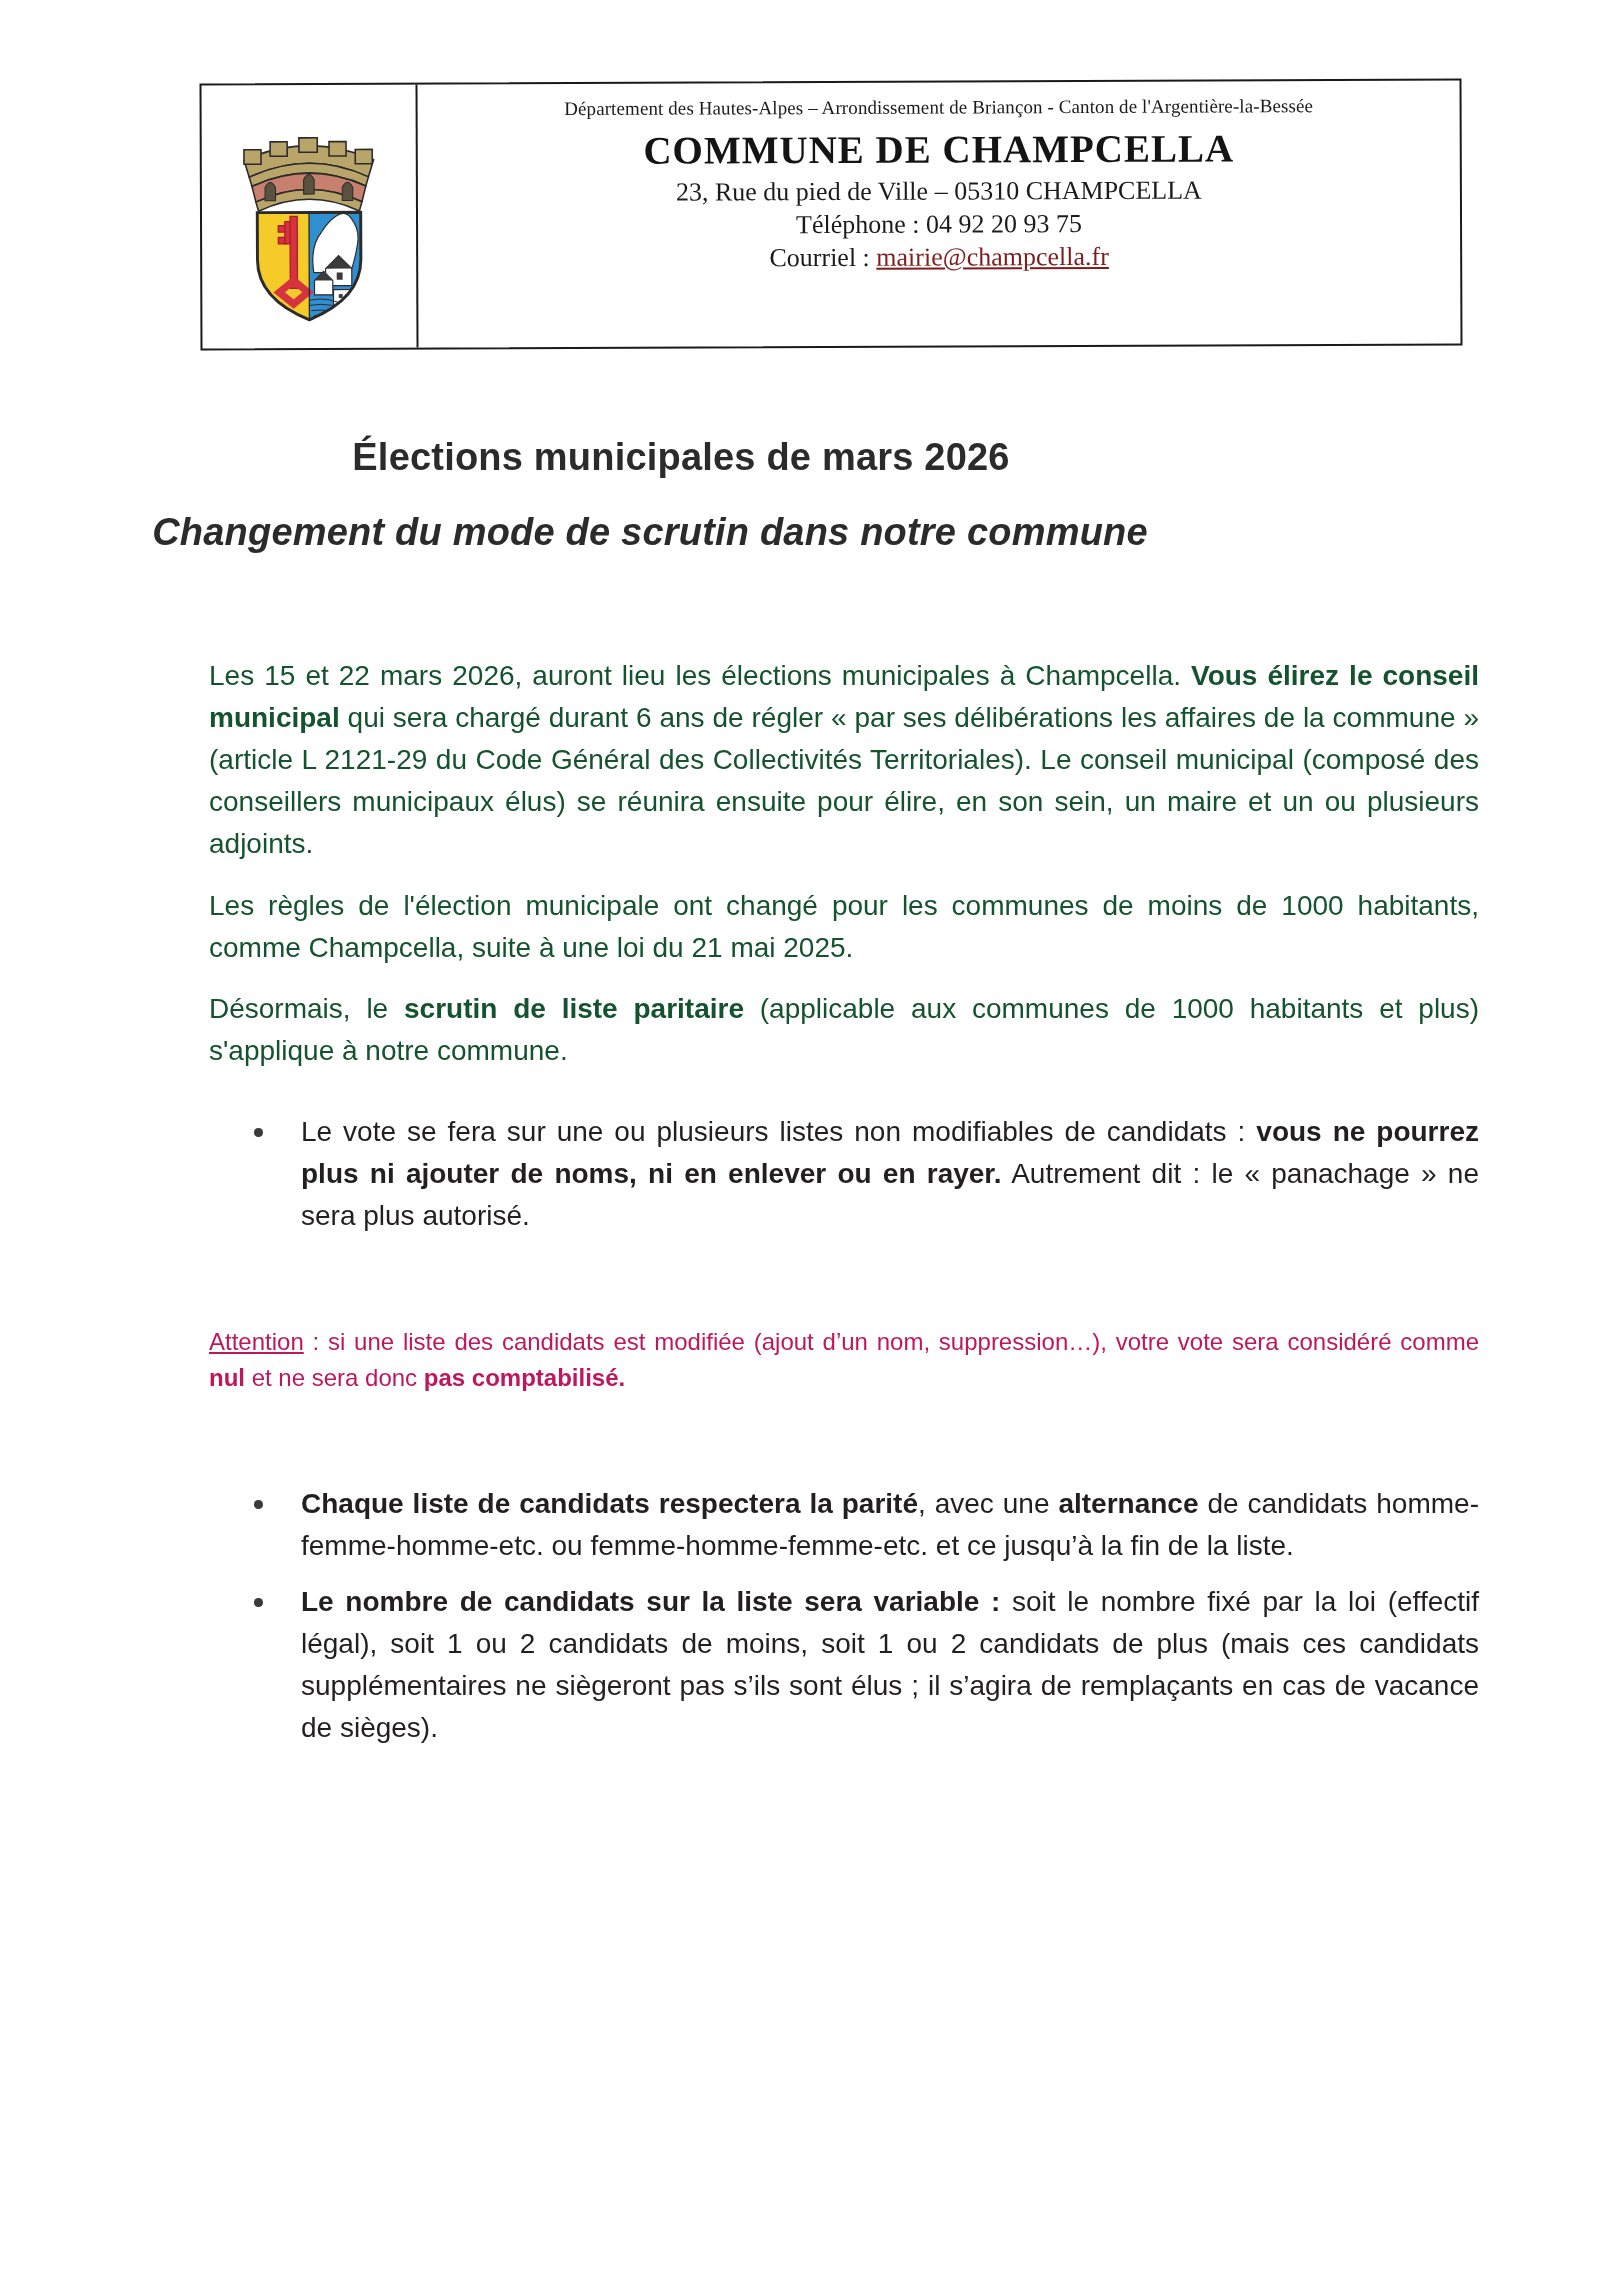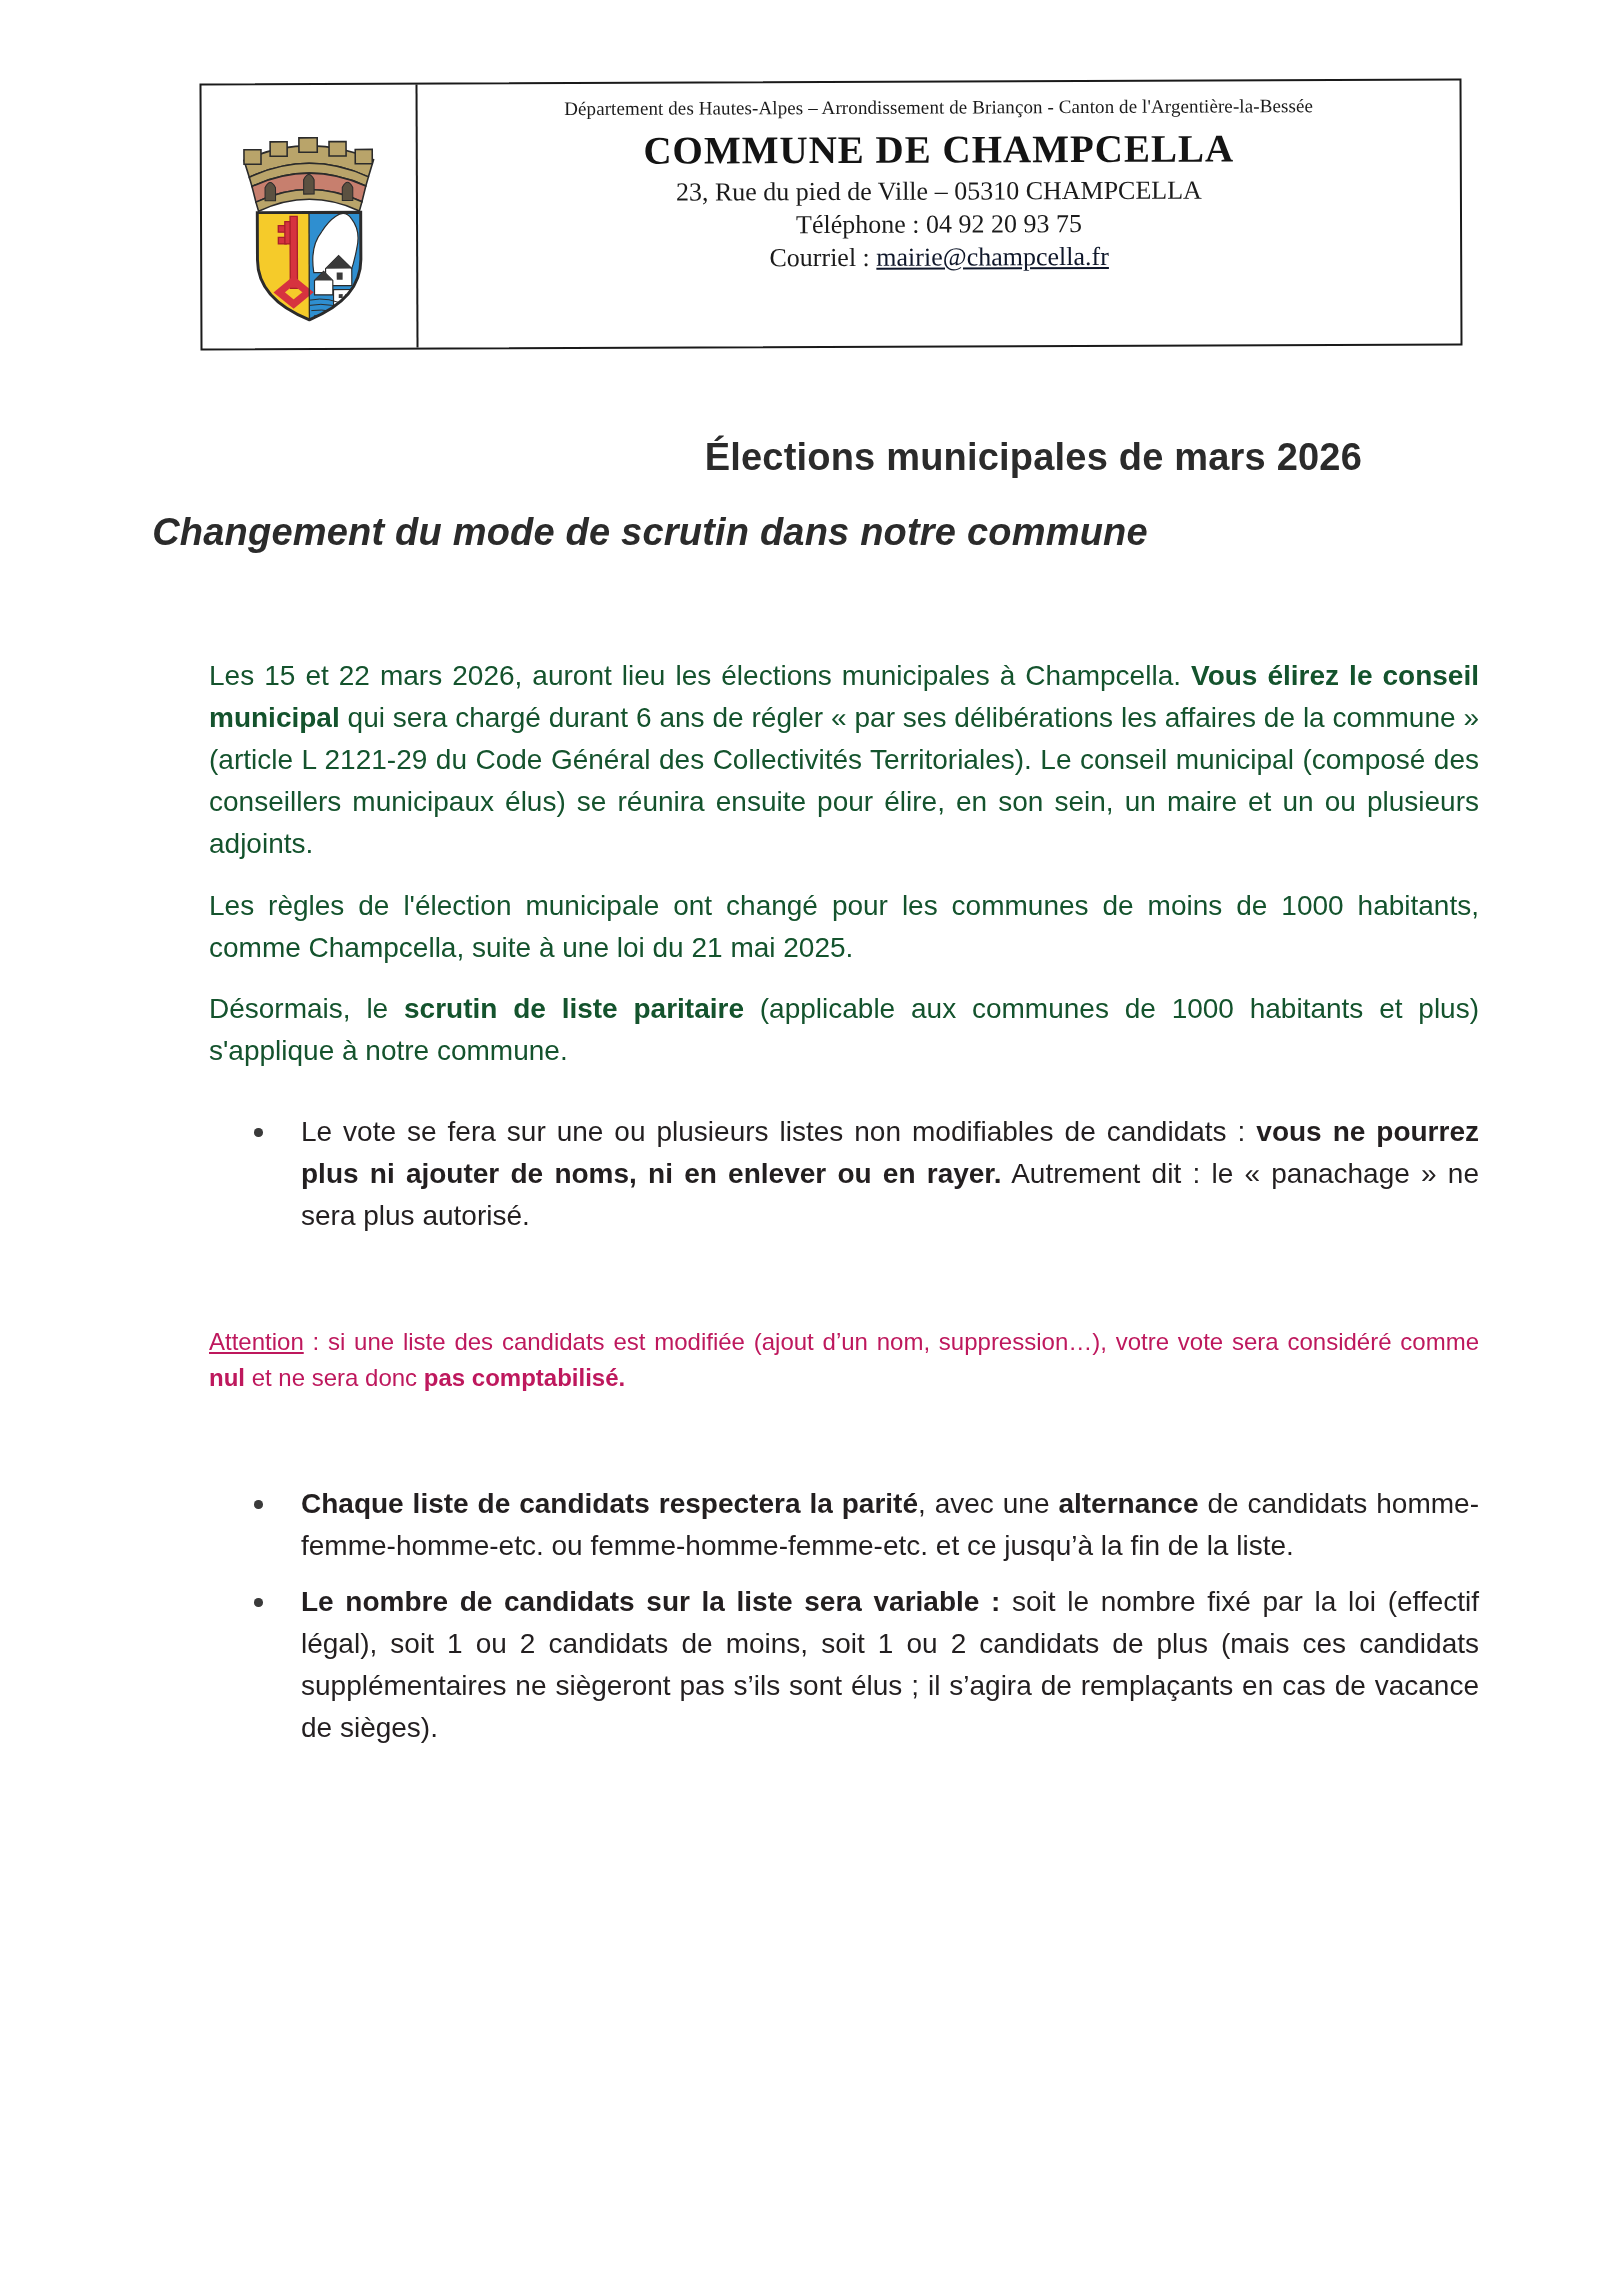--- a/index.html
+++ b/index.html
@@ -59,31 +59,31 @@
     line-height: 1.05;
     margin-bottom: 3.9px;
     color: #141414;
   }
   .lh-address, .lh-phone, .lh-mail {
     font-size: 26px;
     line-height: 1.28;
     color: #1b1b1b;
   }
   .lh-mail a, .email-link {
-    color: #0f172a;
+    color: #7f1d1d;
     text-decoration: underline;
   }
 
   
   #title-main {
     position: absolute;
     left: 0;
     top: 436px;
     width: 1362px;
-    text-align: right;
+    text-align: center;
     font-size: 38px;
     font-weight: bold;
     color: #2b2b2b;
     letter-spacing: 0.2px;
   }
   #title-sub {
     position: absolute;
     left: 0;
     top: 511px;
     width: 1300px;

